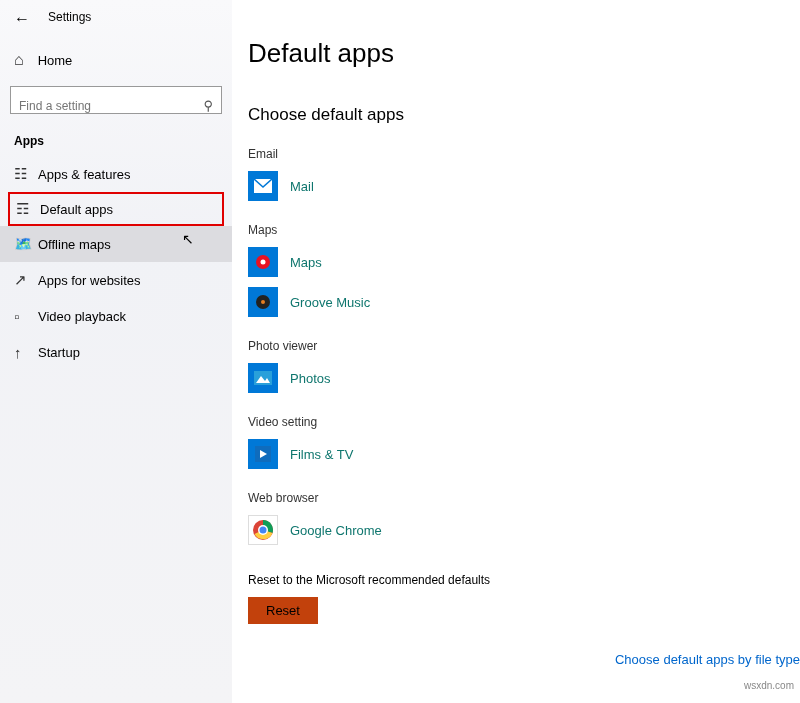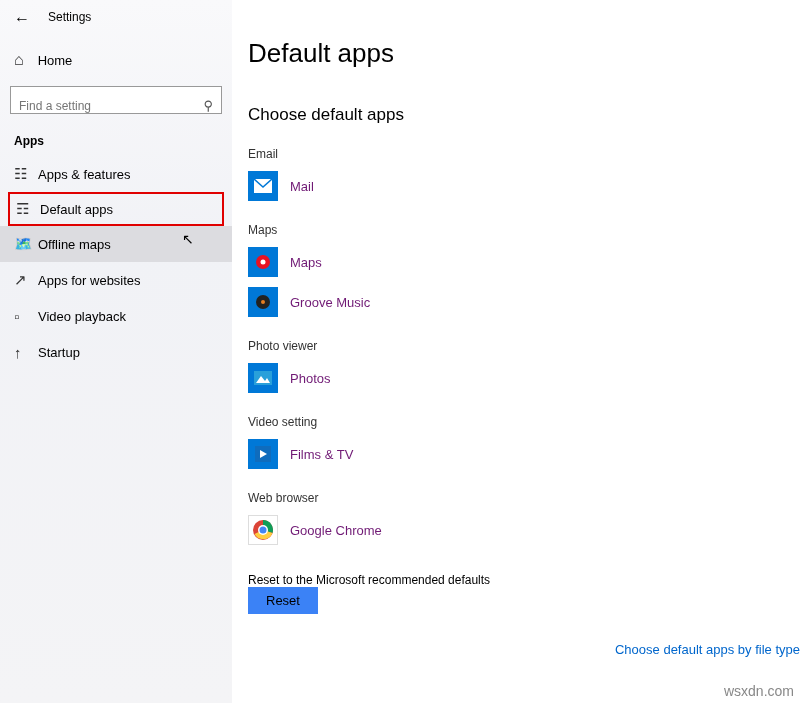--- a/index.html
+++ b/index.html
@@ -20,26 +20,26 @@
 .nav-item .nav-label { margin-left: 2px; }
 .nav-item.hovered { background: #dcdce0; }
 .nav-item.highlighted { border: 2px solid #e00000; margin: 0 8px; padding-left: 6px; height: 34px; }
 .cursor { position: absolute; left: 182px; top: 231px; font-size: 14px; color: #000; pointer-events: none; }
 .main { position: absolute; left: 248px; top: 0; width: 552px; height: 703px; background: #fff; }
 h1.page-title { font-size: 26px; font-weight: 400; color: #000; margin-top: 38px; }
 h2.subtitle { font-size: 17px; font-weight: 400; color: #000; margin-top: 36px; }
 .category { font-size: 12px; color: #333; margin-top: 22px; }
 .app-row { display: flex; align-items: center; margin-top: 10px; cursor: pointer; }
 .app-icon { width: 30px; height: 30px; display: flex; align-items: center; justify-content: center; color: #fff; font-size: 16px; }
-.app-name { font-size: 13px; color: #701a75; margin-left: 12px; }
+.app-name { font-size: 13px; color: #0f766e; margin-left: 12px; }
 .bg-blue { background: #0078d7; }
 .reset-label { font-size: 12px; color: #000000; margin-top: 28px; }
-.reset-btn { display: inline-block; background: #3b82f6; border: none; font-size: 13px; color: #000; padding: 6px 18px; cursor: pointer; }
+.reset-btn { display: inline-block; background: #c2410c; border: none; font-size: 13px; color: #000; padding: 6px 18px; margin-top: 10px; cursor: pointer; }
 .link { color: #0066cc; font-size: 13px; margin-top: 28px; cursor: pointer; text-align: right; }
-.watermark { position: absolute; right: 6px; bottom: 4px; font-size: 14px; color: #888; }
+.watermark { position: absolute; right: 6px; bottom: 12px; font-size: 10px; color: #888; }
 
 svg { display: block; }
 </style>
 </head>
 <body>
 
 <div class="sidebar">
   <div class="header-row">
     <span class="back-arrow">←</span>
     <span class="settings-title">Settings</span>

